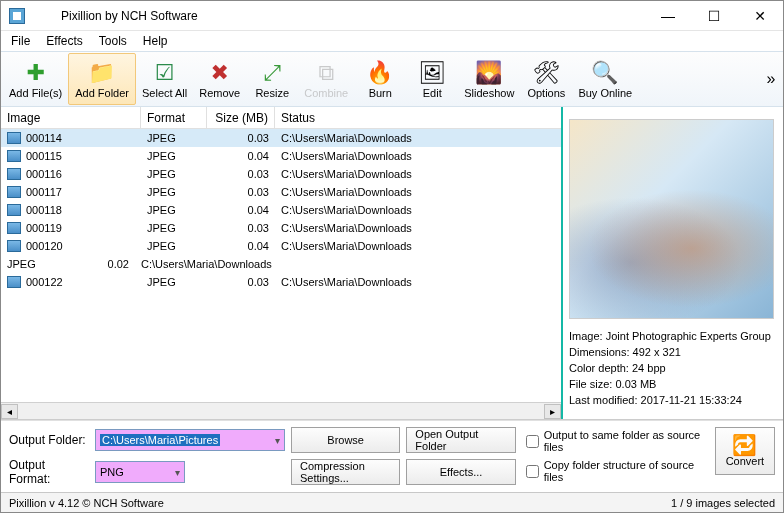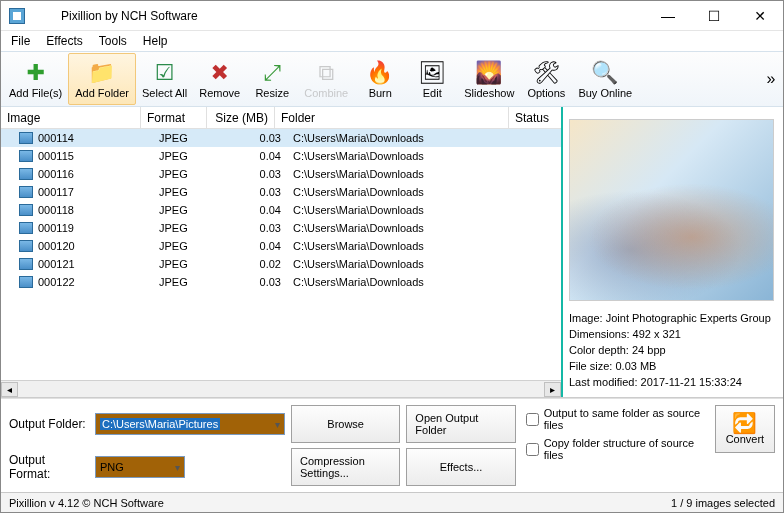--- a/index.html
+++ b/index.html
@@ -18,39 +18,39 @@
 .tbtn .tlabel { font-size: 11px; margin-top: 0; white-space: nowrap; }
 .tbtn.highlight { border: 1px solid #f2c87a; background: linear-gradient(#fff5e0,#fde7b8); border-radius: 2px; }
 .tbtn.disabled .ticon, .tbtn.disabled .tlabel { color: #aaa; filter: grayscale(1); opacity:.6; }
 .tchev { width:16px; display:flex; align-items:center; justify-content:center; font-size:16px; margin-left:auto; padding-right:4px; }
 .content { flex:1; display:flex; min-height:0; border-bottom:1px solid #ccc;}
 .left { flex:1; display:flex; flex-direction:column; border-right:2px solid #14b8a6; min-width:0; }
 .cols { height: 22px; display:flex; background:#fff; border-bottom:1px solid #e0e0e0; }
 .col { display:flex; align-items:center; padding: 0 6px; border-right:1px solid #e0e0e0; font-size: 12px; }
 .col.image{width:140px}.col.format{width:66px}.col.size{width:68px;justify-content:flex-end}.col.folder{flex:1}.col.status{width:52px;border-right:none}
 #tbody { flex:1; overflow:auto; }
-.row { height: 18px; display:flex; align-items:center;padding-left:12px; }
+.row { height: 18px; display:flex; align-items:center; }
 .row.selected { background:#d6eaf8; }
 .cell { padding: 0 6px; display:flex; align-items:center; white-space:nowrap; overflow:hidden; }
 .cell.image{width:140px}.cell.format{width:66px}.cell.size{width:68px;justify-content:flex-end}.cell.folder{flex:1}.cell.status{width:52px}
 .fileicon { width:14px; height:12px; background:linear-gradient(#7ab8e6,#4a8fc8); border:1px solid #2a6a9a; margin-right:5px; flex-shrink:0; }
 .hscroll { height:17px; background:#f0f0f0; border-top:1px solid #d0d0d0; display:flex; align-items:center; }
 .hscroll .arrow { width:17px;height:15px; background:#e8e8e8; border:1px solid #c0c0c0; display:flex; align-items:center; justify-content:center; font-size:10px;}
 .hscroll .track { flex:1; }
 .right { width: 220px; display:flex; flex-direction:column; padding: 6px; }
 .preview { width: 205px; height: 200px; background: linear-gradient(135deg,#f5e6c8 0%,#d6e8f5 40%,#8ab5d6 100%); border:1px solid #ccc; margin: 6px 0 10px; position:relative; overflow:hidden; }
 .preview .ppl{position:absolute;bottom:0;width:100%;height:70%;background:radial-gradient(ellipse at 60% 50%,rgba(200,140,100,.6),transparent 60%),radial-gradient(ellipse at 30% 60%,rgba(100,120,160,.5),transparent 55%)}
 .meta { font-size: 11px; line-height: 1.45; }
 .bottombar { padding: 6px 8px; display:flex; gap: 10px; align-items:flex-start; border-top:1px solid #e0e0e0;}
 .bbleft { display:grid; grid-template-columns: 80px 190px 1fr 1fr; gap: 5px 6px; align-items:center; }
 .lbl { font-size: 12px; }
-.combo { height:22px; border:1px solid #7a9ac0; display:flex; align-items:center; padding: 0 4px; background:#a16207; position:relative; }
+.combo { height:22px; border:1px solid #7a9ac0; display:flex; align-items:center; padding: 0 4px; background:#f0abfc; position:relative; }
 .combo.selected-text span { background:#1e6fbf; color:#fff; padding:0 2px;}
 .combo::after{content:"▾";position:absolute;right:4px;font-size:10px;color:#555}
-.btn { height:38px; border:1px solid #a0a0a0; background:linear-gradient(#fdfdfd,#ececec); display:flex; align-items:center; justify-content:center; padding:0 8px; font-size:11px; }
+.btn { height:26px; border:1px solid #a0a0a0; background:linear-gradient(#fdfdfd,#ececec); display:flex; align-items:center; justify-content:center; padding:0 8px; font-size:11px; }
 .bbright { display:flex; flex-direction:column; gap:6px; margin-top:2px; }
 .chk { display:flex; align-items:center; gap:5px; font-size:11px; }
 .chk input{width:13px;height:13px}
 .convertcol { display:flex; flex-direction:column; align-items:center; justify-content:center; width:66px; border:1px solid #a0a0a0; background:linear-gradient(#fdfdfd,#ececec); height:48px; margin-left:auto;}
 .convertcol .ci{font-size:20px;line-height:1}
 .statusbar { height:20px; border-top:1px solid #c8c8c8; background:#f4f4f4; display:flex; align-items:center; padding:0 8px; font-size:11px;}
 .statusbar .spacer{flex:1}
 </style>
 </head>
 <body>
@@ -119,21 +119,20 @@
     </div>
   <div class="tchev">»</div>
 </div>
 
 <div class="content">
   <div class="left">
     <div class="cols">
       <div class="col image">Image</div>
       <div class="col format">Format</div>
       <div class="col size">Size (MB)</div>
-      <div class="col folder">Folder</div>
       <div class="col status">Status</div>
     </div>
     <div id="tbody">
         <div class="row selected">
           <div class="cell image">
             <div class="fileicon"></div>
             <span>000114</span>
           </div>
           <div class="cell format">JPEG</div>
           <div class="cell size">0.03</div>
@@ -194,24 +193,20 @@
           <div class="cell image">
             <div class="fileicon"></div>
             <span>000120</span>
           </div>
           <div class="cell format">JPEG</div>
           <div class="cell size">0.04</div>
           <div class="cell folder">C:\Users\Maria\Downloads</div>
           <div class="cell status"></div>
         </div>
         <div class="row">
-          <div class="cell image">
-            <div class="fileicon"></div>
-            <span>000121</span>
-          </div>
           <div class="cell format">JPEG</div>
           <div class="cell size">0.02</div>
           <div class="cell folder">C:\Users\Maria\Downloads</div>
           <div class="cell status"></div>
         </div>
         <div class="row">
           <div class="cell image">
             <div class="fileicon"></div>
             <span>000122</span>
           </div>

